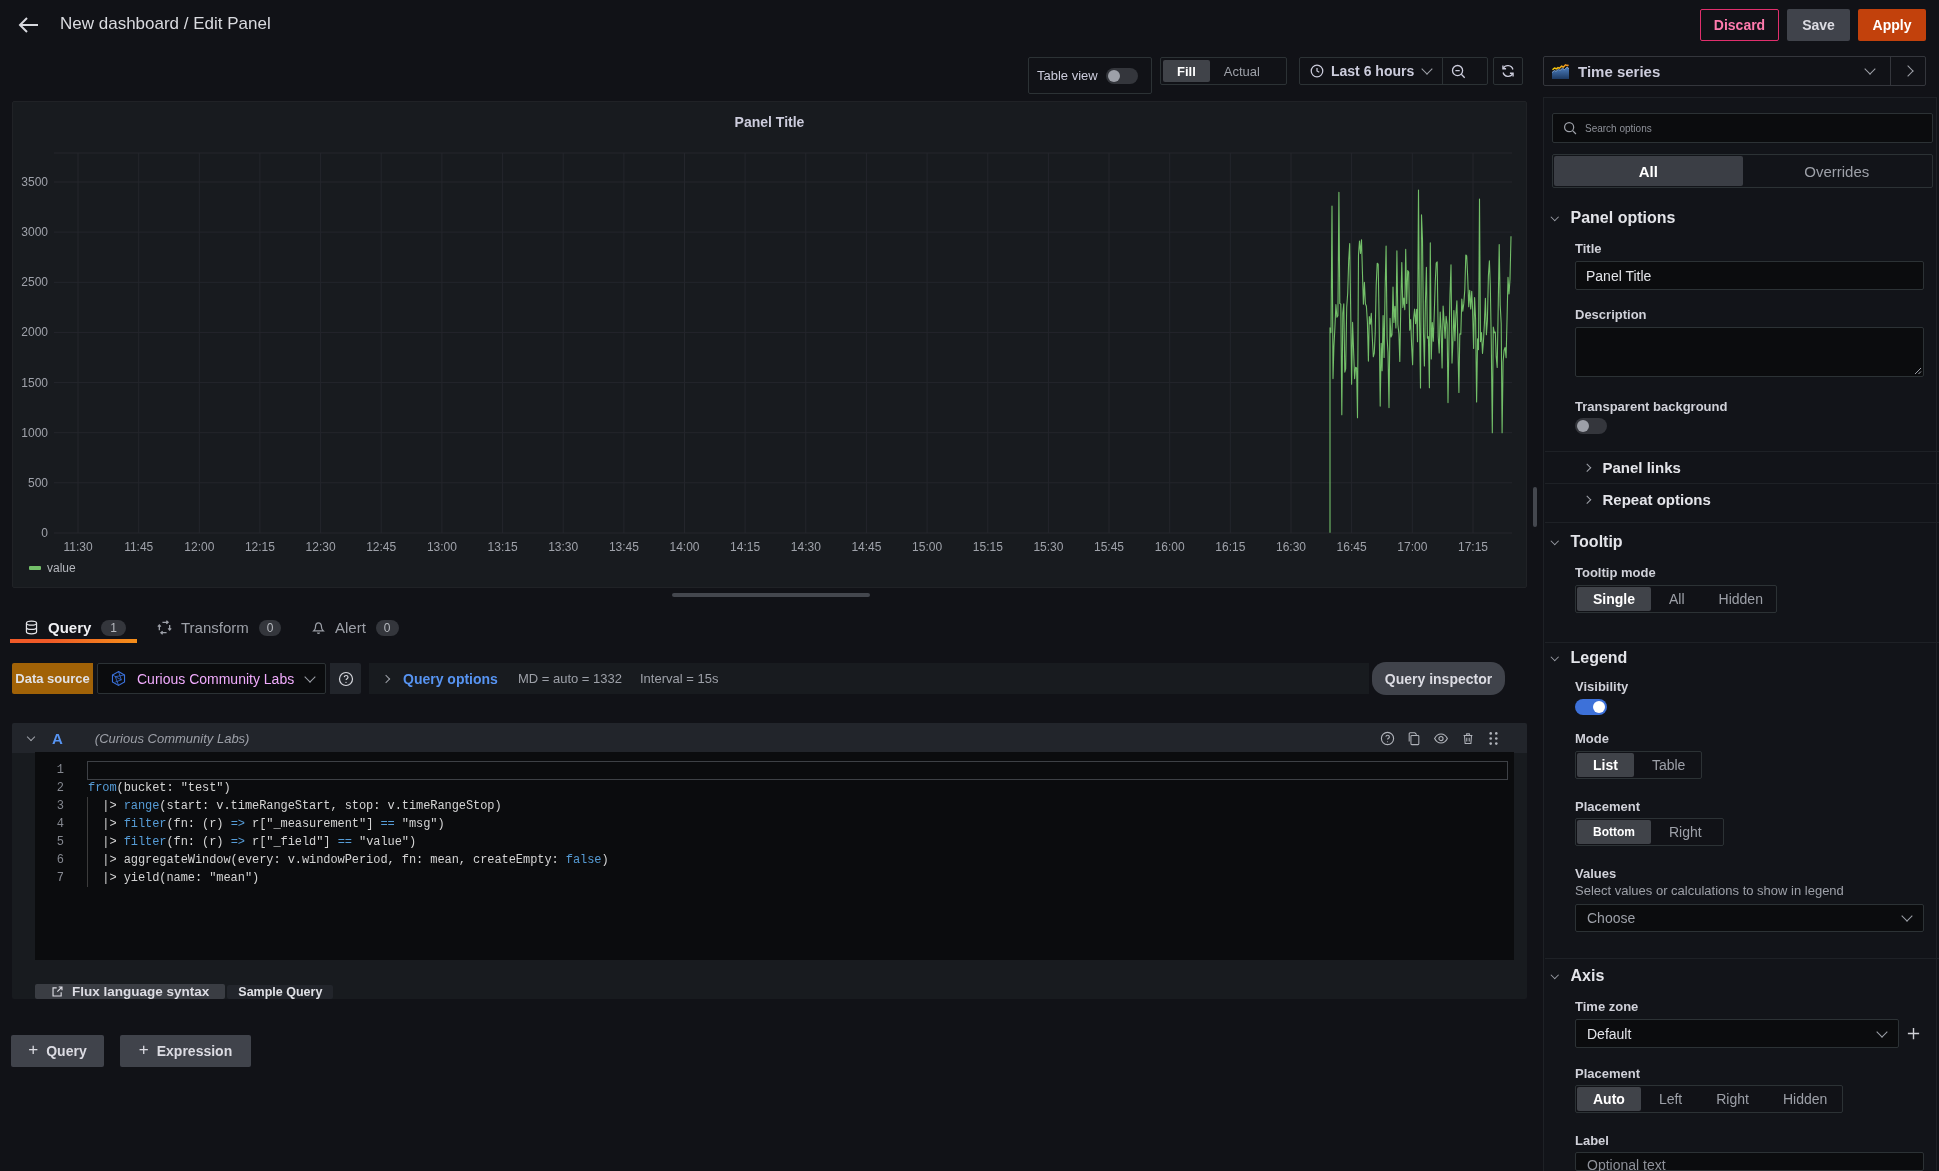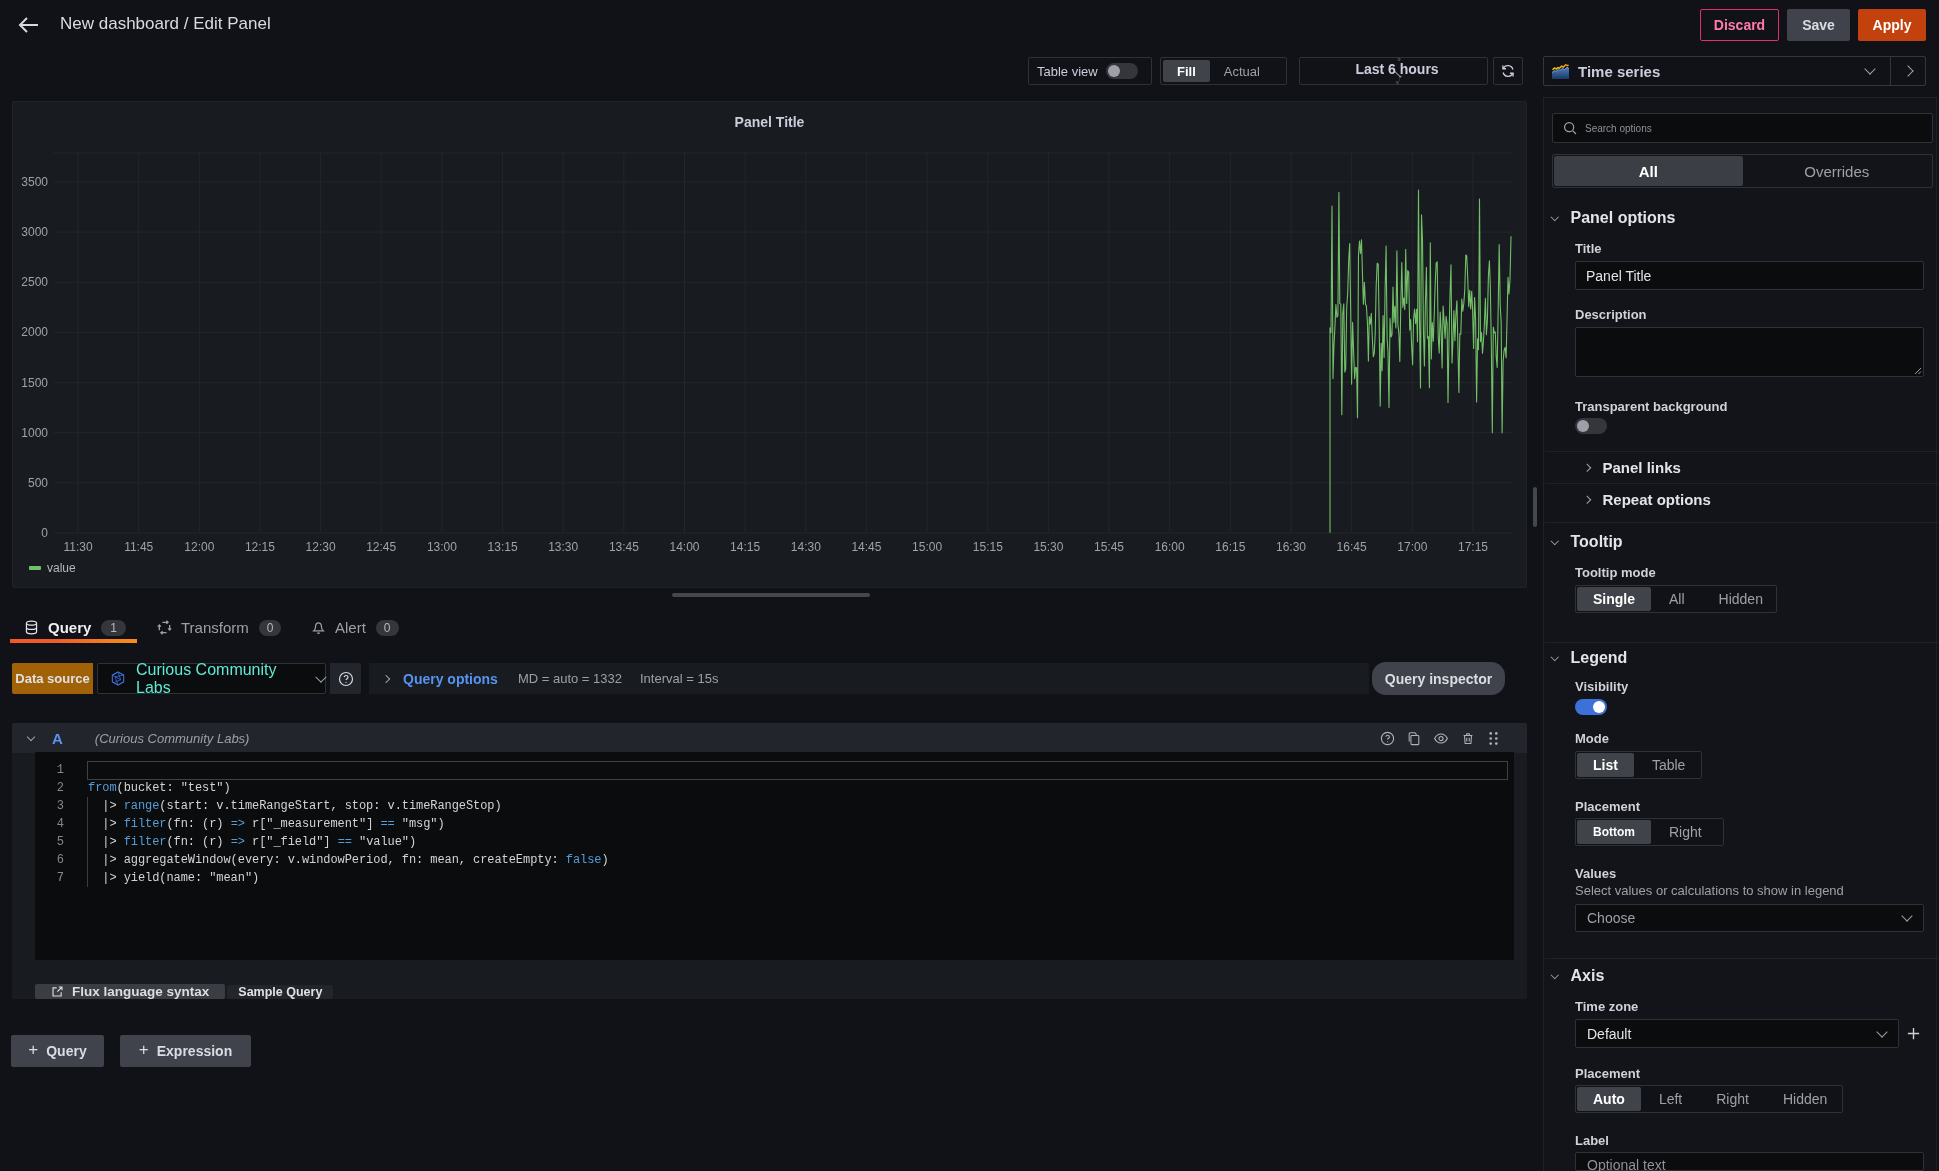--- a/index.html
+++ b/index.html
@@ -36,31 +36,31 @@
 <svg width="24" height="24" viewBox="0 0 24 24">
       <path d="M21 11H5.4l5.3-5.3-1.4-1.4L1.6 12l7.7 7.7 1.4-1.4L5.4 13H21z" fill="#d8d9df"></path>
     </svg>
 </div>
 <div class="abs" style="left:60px;top:14px;font-size:17px;font-weight:500;color:#dadbe0;">New dashboard / Edit Panel</div>
 
 <div class="abs" style="z-index:5;left:1700px;top:9px;width:79px;height:32px;border:1px solid #e02f6d;border-radius:2px;display:flex;align-items:center;justify-content:center;color:#ff7bae;font-weight:bold;font-size:14px;">Discard</div>
 <div class="abs btn-grey" style="z-index:5;left:1787px;top:9px;width:63px;height:32px;">Save</div>
 <div class="abs" style="z-index:5;left:1858px;top:9px;width:68px;height:32px;background:#c2410c;border-radius:2px;display:flex;align-items:center;justify-content:center;color:#fff;font-weight:bold;font-size:14px;">Apply</div>
 
-<div class="abs" style="left:1028px;top:57px;width:124px;height:28px;border:1px solid #2c3235;border-radius:2px;display:flex;align-items:center;padding:0 8px;">
+<div class="abs" style="left:1028px;top:57px;width:124px;height:37px;border:1px solid #2c3235;border-radius:2px;display:flex;align-items:center;padding:0 8px;">
   <span style="font-size:13px;color:#ccccdc;">Table view</span>
   <span style="margin-left:8px;width:32px;height:16px;background:#34363c;border-radius:8px;position:relative;display:inline-block;">
     <span style="position:absolute;left:2px;top:2px;width:12px;height:12px;border-radius:50%;background:#9da0a8;"></span>
   </span>
 </div>
 <div class="abs" style="left:1160px;top:57px;width:127px;height:28px;border:1px solid #2c3235;border-radius:2px;display:flex;padding:2px;">
   <span style="flex:0 0 auto;background:#404349;color:#fff;font-weight:bold;font-size:13px;display:flex;align-items:center;padding:0 14px;border-radius:2px;">Fill</span>
   <span style="flex:0 0 auto;color:#9da0a8;font-size:13px;display:flex;align-items:center;padding:0 14px;">Actual</span>
 </div>
-<div class="abs" style="left:1299px;top:57px;width:189px;height:28px;border:1px solid #2c3235;border-radius:2px;display:flex;align-items:center;flex-direction:column;">
+<div class="abs" style="left:1299px;top:57px;width:189px;height:28px;border:1px solid #2c3235;border-radius:2px;display:flex;align-items:center;">
   <svg style="margin-left:10px;" width="14" height="14" viewBox="0 0 16 16" fill="none" stroke="#ccccdc" stroke-width="1.4">
       <circle cx="8" cy="8" r="6.6"></circle>
       <path d="M8 4.5V8l2.6 1.4"></path>
     </svg>
   <span style="margin-left:7px;font-size:14px;font-weight:bold;color:#ccccdc;">Last 6 hours</span>
   <span class="chev chev-d" style="margin-left:9px;margin-top:-4px;"></span>
   <span style="margin-left:11px;width:1px;height:26px;background:#2c3235;"></span>
   <svg style="margin-left:8px;" width="15" height="15" viewBox="0 0 16 16" fill="none" stroke="#ccccdc" stroke-width="1.4">
       <circle cx="7" cy="7" r="5.4"></circle>
       <path d="M11 11l3.6 3.6M4.7 7h4.6"></path>
@@ -181,21 +181,21 @@
   <span style="margin-left:9px;font-size:15px;color:#9da0a8;">Alert</span>
   <span style="margin-left:10px;background:#34363c;border-radius:9px;padding:1px 8px;font-size:12px;color:#b6b9bf;">0</span>
 </div>
 
 <div class="abs" style="left:12px;top:663px;width:81px;height:31px;background:#a16207;display:flex;align-items:center;justify-content:center;font-size:13px;font-weight:bold;color:#e0e1e6;border-radius:2px 0 0 2px;">Data source</div>
 <div class="abs input" style="left:97px;top:663px;width:229px;height:31px;display:flex;align-items:center;">
   <svg style="margin-left:12px;" width="17" height="17" viewBox="0 0 24 24" fill="none" stroke="#3b73df" stroke-width="1.6">
       <path d="M12 2.2 20.5 7v10L12 21.8 3.5 17V7z"></path>
       <path d="M12 2.2 16 14l-8.5 3M3.5 7l12.5 7M20.5 7 7.5 9.5l4.5 12" stroke-width="1.1"></path>
     </svg>
-  <span style="margin-left:10px;font-size:16px;color:#5eead4;">Curious Community Labs</span>
+  <span style="margin-left:10px;font-size:14px;color:#f0abfc;">Curious Community Labs</span>
   <span class="chev chev-d" style="margin-left:12px;margin-top:-4px;"></span>
 </div>
 <div class="abs" style="left:330px;top:663px;width:31px;height:31px;background:#22252b;display:flex;align-items:center;justify-content:center;border-radius:0 2px 2px 0;">
   <svg width="16" height="16" viewBox="0 0 16 16" fill="none" stroke="#d6d7dd" stroke-width="1.2">
       <circle cx="8" cy="8" r="6.5"></circle>
       <path d="M6.2 6.1c.2-1 1-1.6 1.9-1.6 1 0 1.9.8 1.9 1.8 0 1.4-1.9 1.5-1.9 2.8"></path>
       <circle cx="8" cy="11.4" r=".6" fill="#d6d7dd" stroke="none"></circle>
     </svg>
 </div>
 <div class="abs" style="left:369px;top:663px;width:1000px;height:31px;background:#181b1f;display:flex;align-items:center;">

